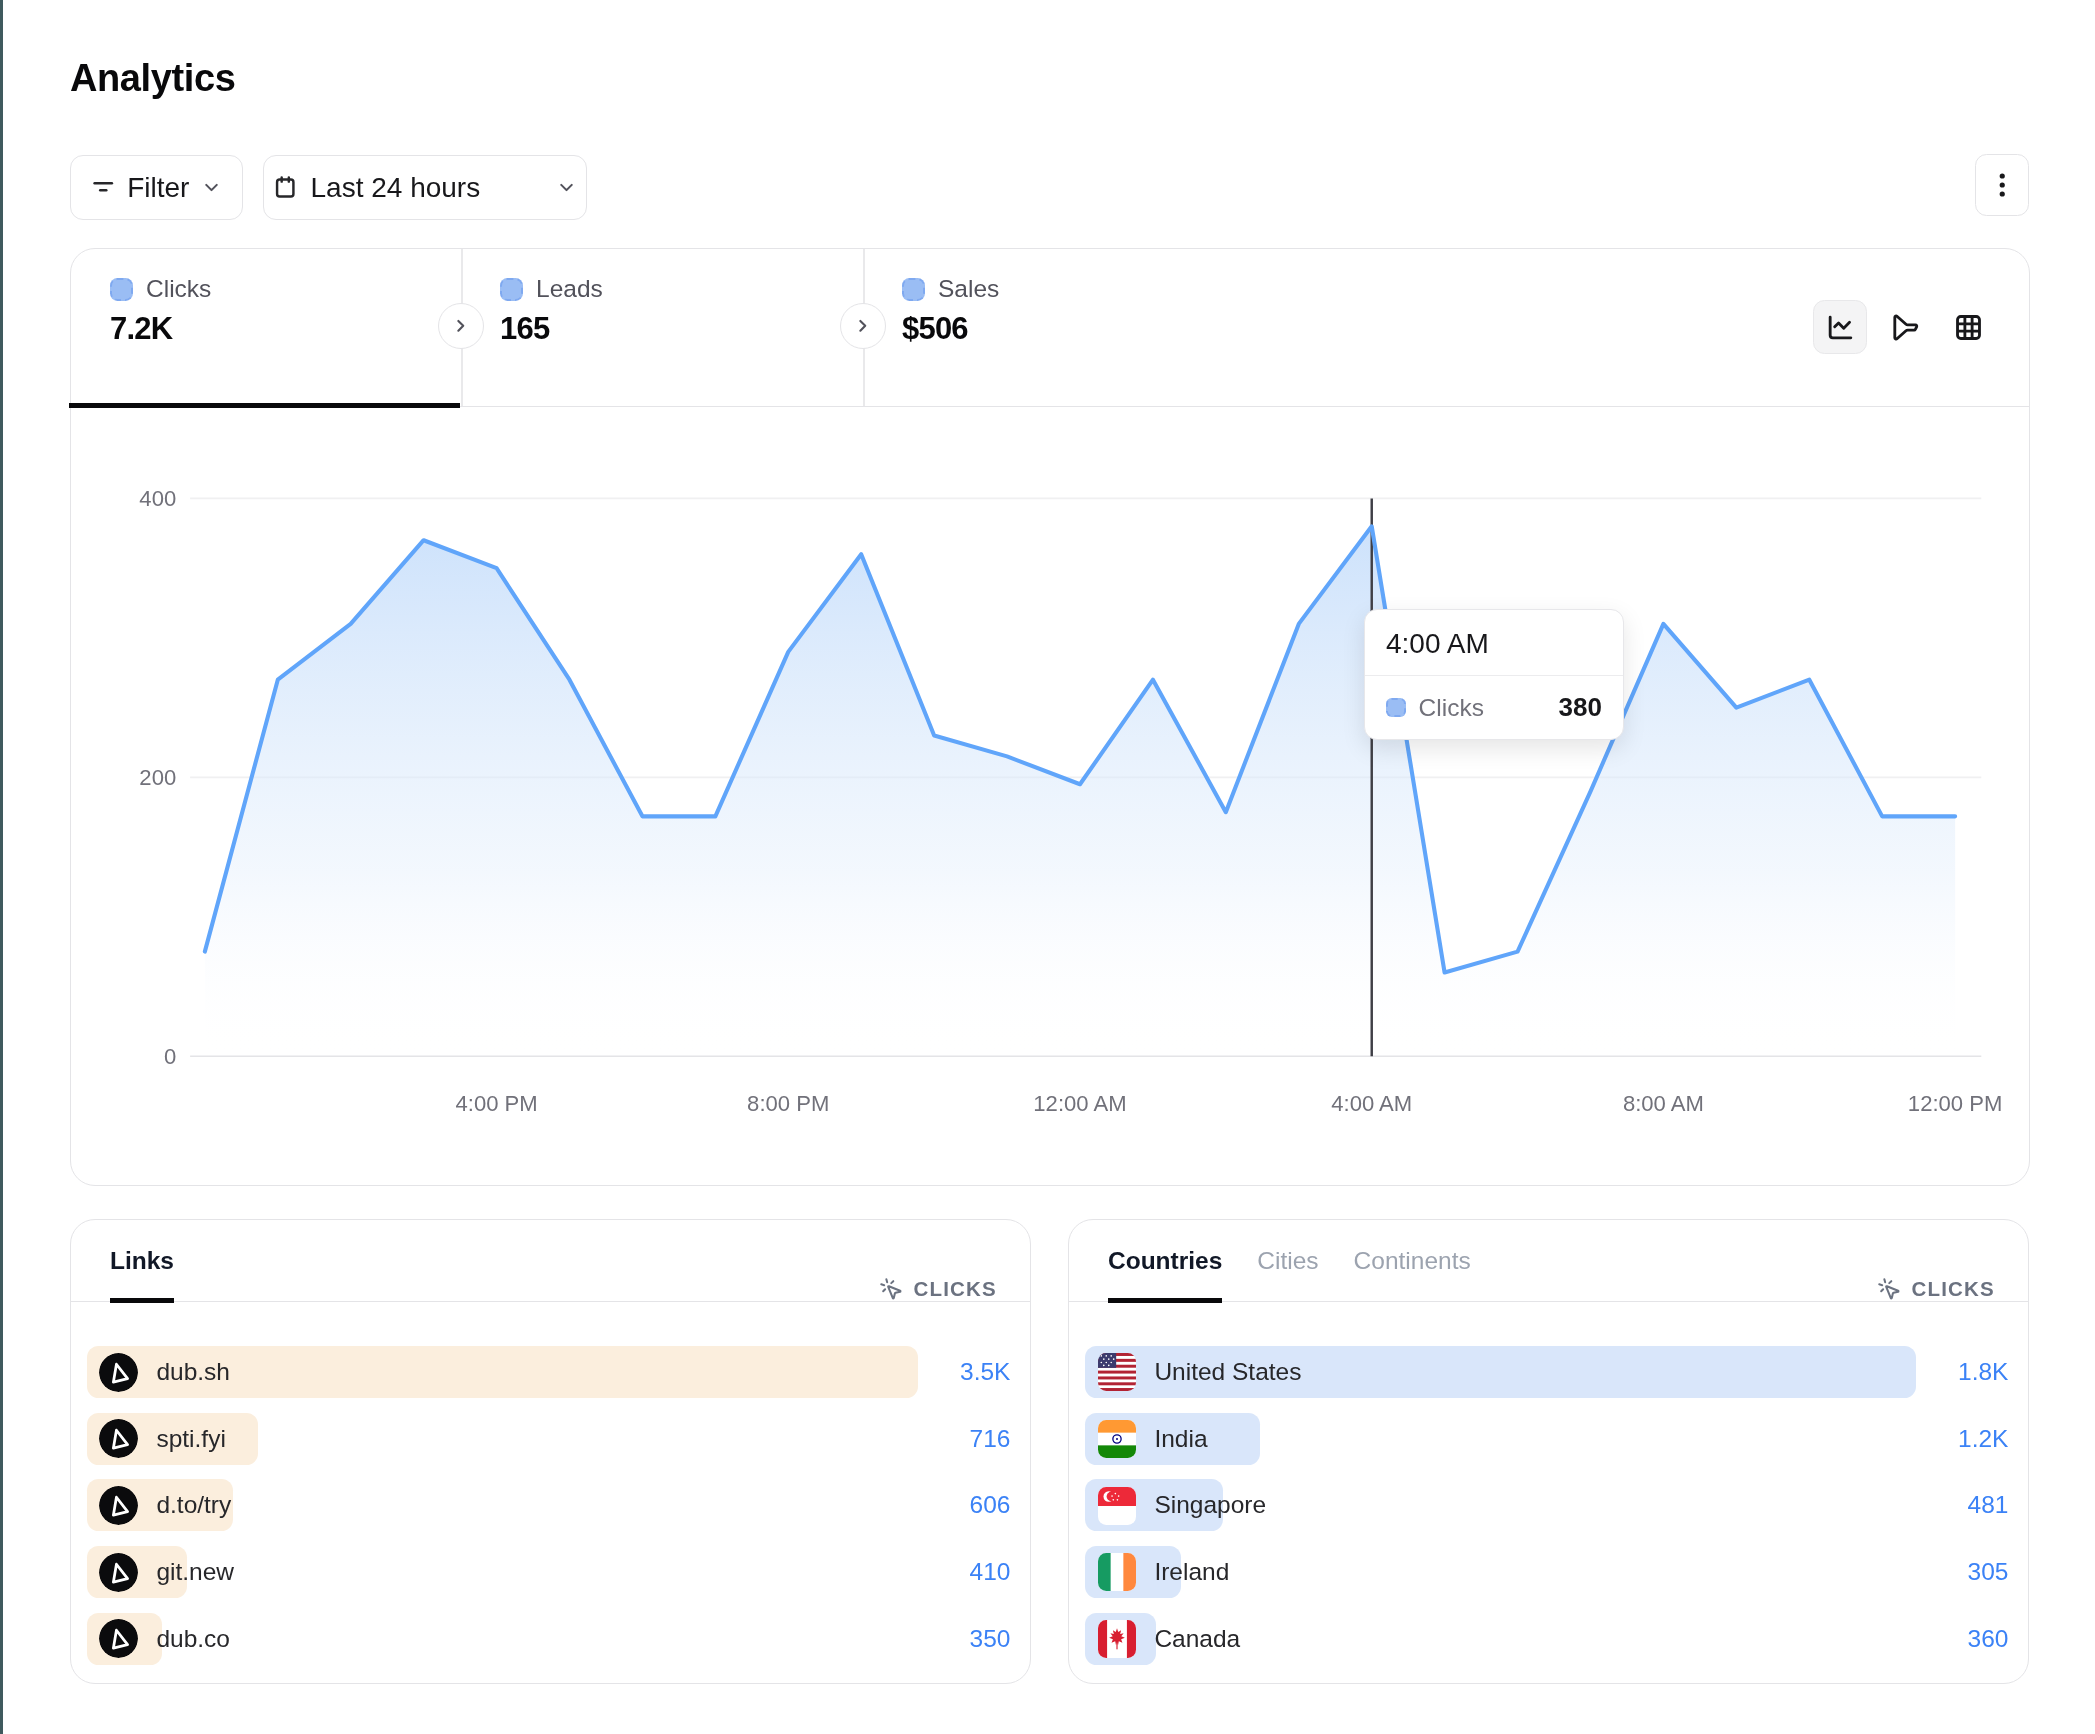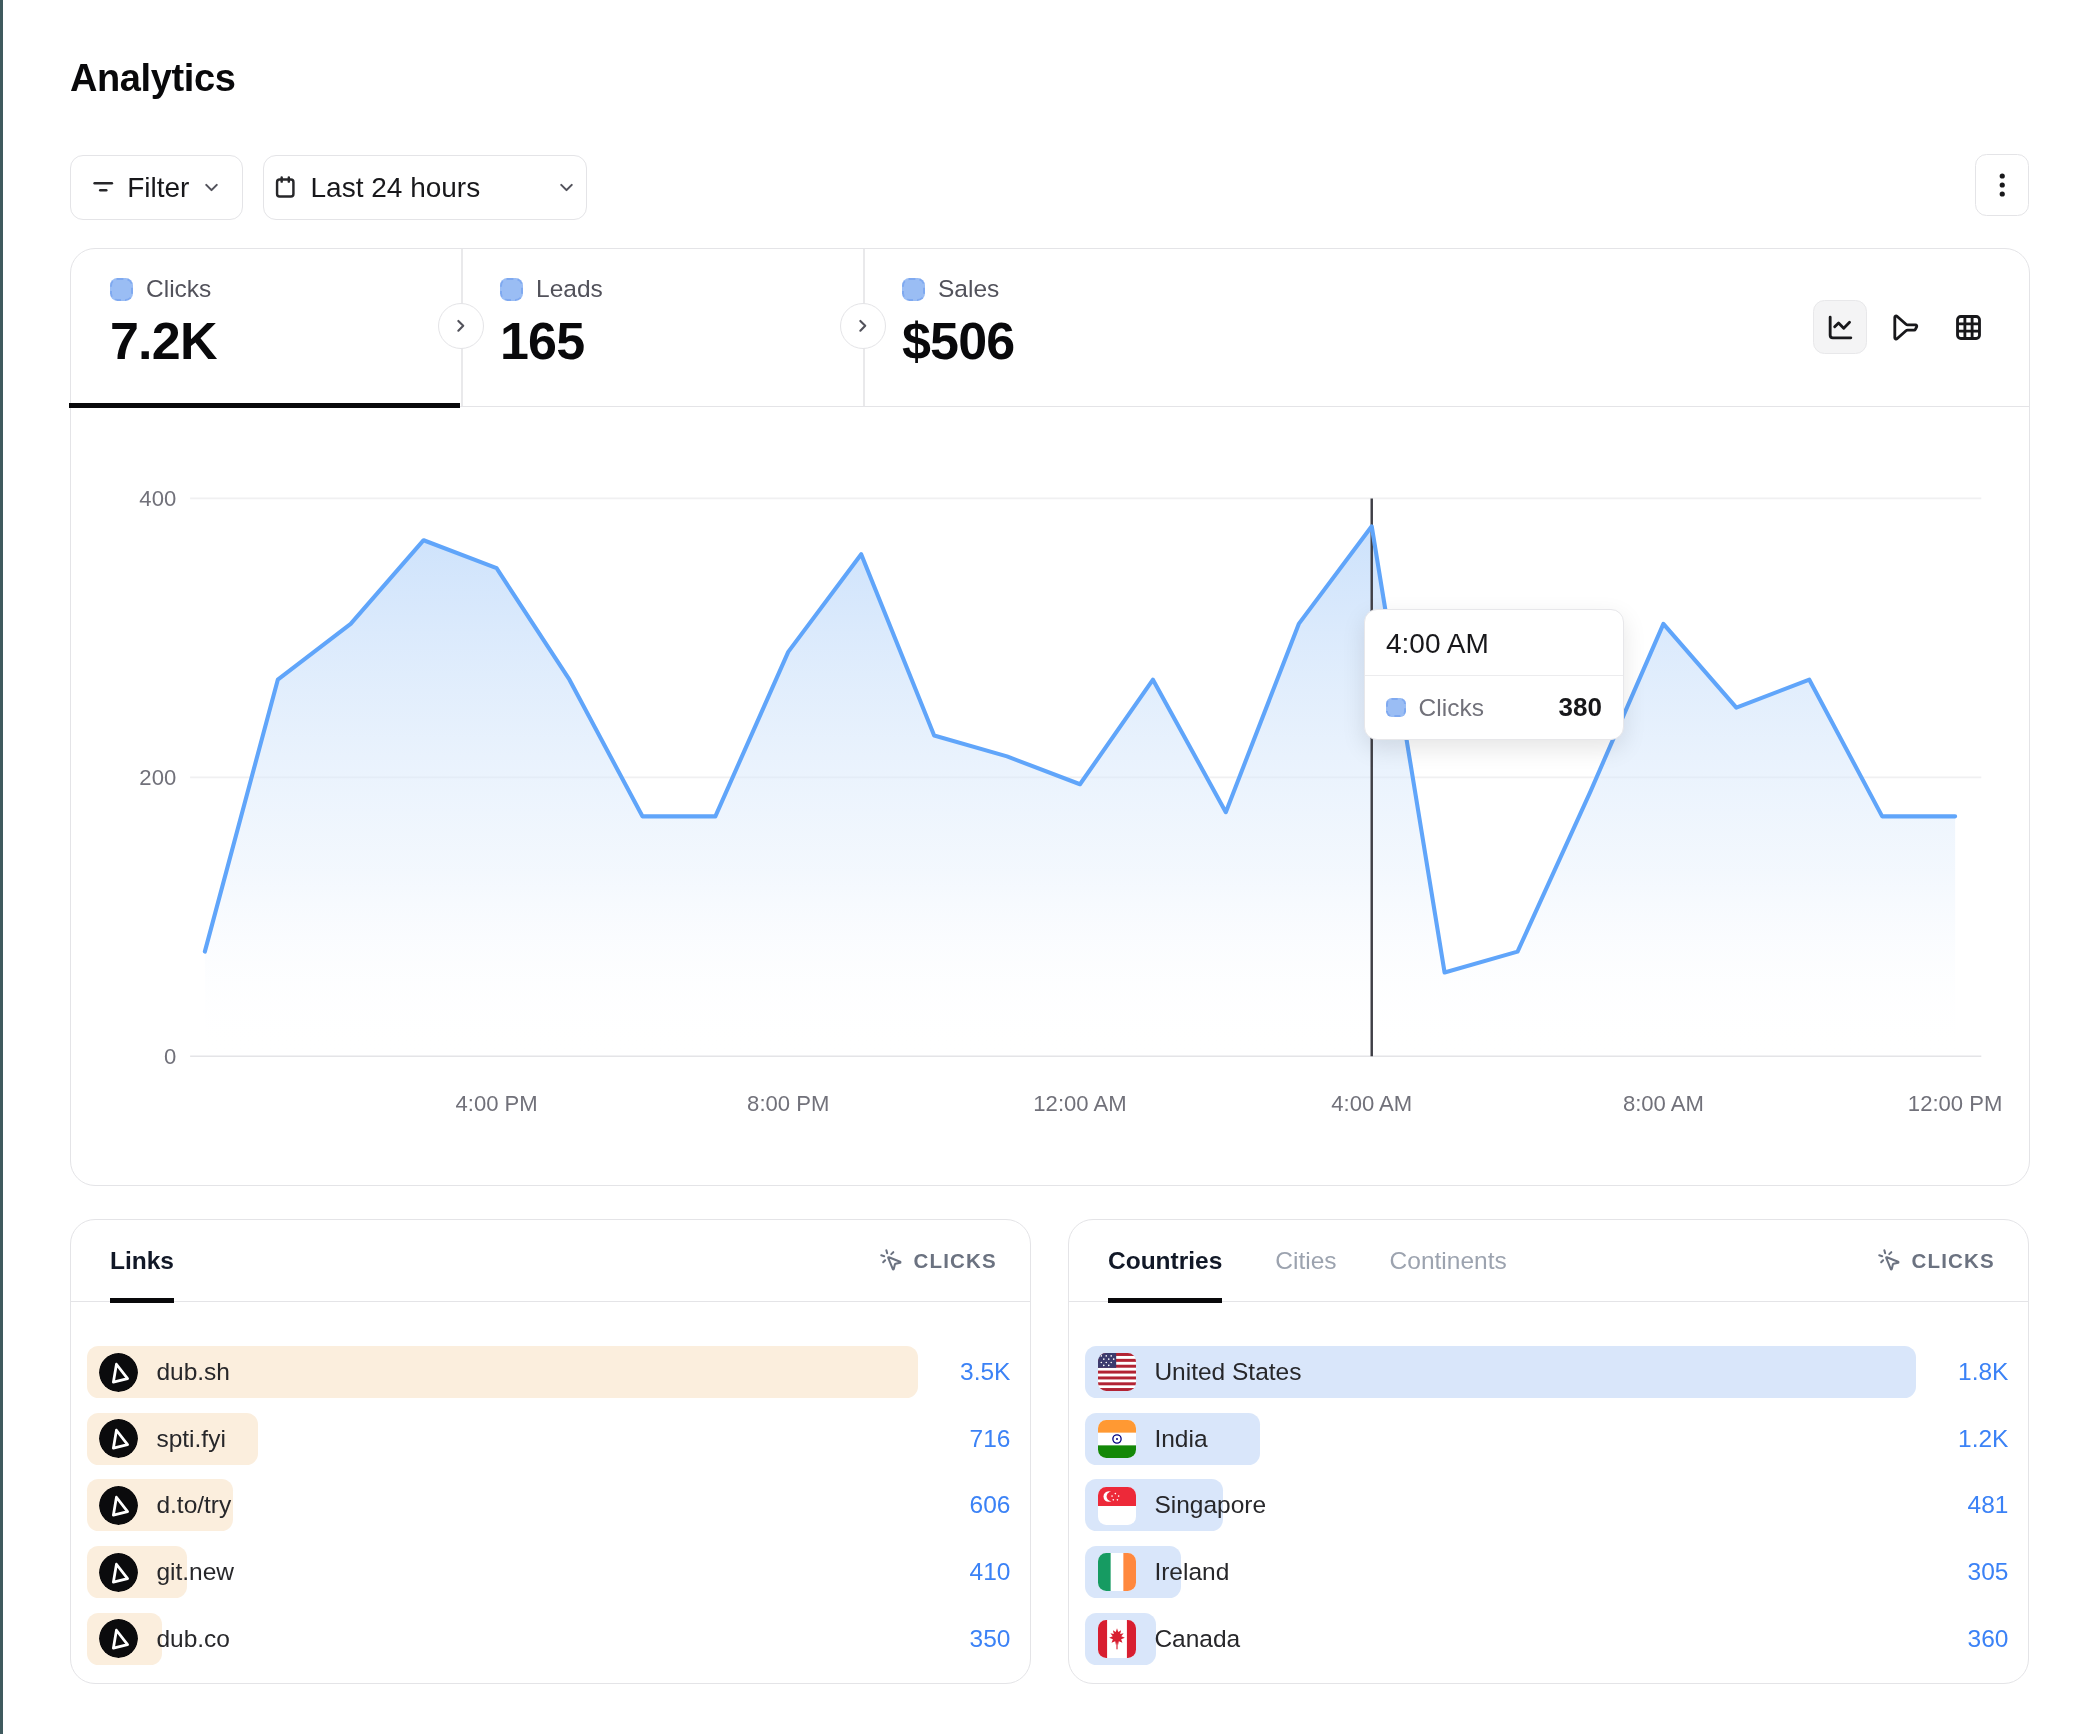--- a/index.html
+++ b/index.html
@@ -21,21 +21,21 @@
   
   .card{position:absolute;background:#fff;border:1.6px solid #e4e4e7;border-radius:25px;box-sizing:border-box;}
   .chart-card{left:70px;top:248px;width:1960px;height:938px;}
 
   
   .tabs-row{position:relative;height:157px;border-bottom:1.6px solid #e4e4e7;}
   .mtab{position:absolute;top:0;height:100%;box-sizing:border-box;padding:26px 0 0 39px;cursor:pointer;}
   .mtab .mlabel-row{display:flex;align-items:center;gap:13px;}
   .sq{width:23px;height:23px;border-radius:7.4px;background:#9abdf4;border:2.5px dashed #7fa9f0;box-sizing:border-box;}
   .mlabel{font-size:24.5px;color:#52525b;font-weight:500;}
-  .mvalue{margin-top:8.2px;font-size:52px;font-weight:700;color:#09090b;letter-spacing:-0.8px;}
+  .mvalue{margin-top:8.2px;font-size:31px;font-weight:700;color:#09090b;letter-spacing:-0.8px;}
   .vdiv{position:absolute;top:0;bottom:0;width:1.6px;background:#e9e9eb;}
   .active-underline{position:absolute;left:-1.6px;bottom:-1.6px;width:391px;height:4.9px;background:#09090b;}
   .chev-btn{position:absolute;top:54px;width:46px;height:46px;border-radius:50%;background:#fff;border:1.6px solid #e4e4e7;
             display:flex;align-items:center;justify-content:center;cursor:pointer;box-sizing:border-box;}
   .icons-group{position:absolute;right:34px;top:51px;display:flex;gap:9.8px;}
   .icon-btn{width:54px;height:54px;border:1.6px solid transparent;background:transparent;border-radius:11.5px;
             display:flex;align-items:center;justify-content:center;cursor:pointer;box-sizing:border-box;}
   .icon-btn.selected{background:#f4f4f5;border-color:#e8e8ea;}
 
   
@@ -45,22 +45,22 @@
                  box-shadow:0 8.2px 23px rgba(0,0,0,.10);box-sizing:border-box;}
   .tt-head{font-size:28px;font-weight:500;color:#18181b;padding:18px 21px 14.7px;}
   .tt-row{display:flex;align-items:center;gap:13px;border-top:1.6px solid #ececee;padding:16.4px 21px;}
   .tt-sq{width:19.6px;height:19.6px;border-radius:5.7px;background:#9abdf4;border:2.5px dashed #7fa9f0;box-sizing:border-box;}
   .tt-label{font-size:24.5px;color:#71717a;}
   .tt-value{margin-left:auto;font-size:26px;font-weight:700;color:#18181b;}
 
   
   .links-card{left:70px;top:1219px;width:961px;height:465px;}
   .countries-card{left:1068px;top:1219px;width:961px;height:465px;}
-  .panel-head{position:relative;height:82px;border-bottom:1.6px solid #e4e4e7;display:flex;align-items:center;
-              padding:0 33px 0 39px;gap:53px;box-sizing:border-box;}
+  .panel-head{position:relative;height:82px;border-bottom:1.6px solid #e4e4e7;display:flex;align-items:flex-end;
+              padding:0 33px 0 39px;gap:35px;box-sizing:border-box;}
   .panel-tab{position:relative;height:100%;display:flex;align-items:center;font-size:24.5px;font-weight:500;color:#9ca3af;cursor:pointer;}
   .panel-tab.active{color:#111827;font-weight:600;}
   .panel-tab.active::after{content:"";position:absolute;left:0;right:0;bottom:-1.6px;height:4.9px;background:#09090b;}
   .clicks-metric{margin-left:auto;display:flex;align-items:center;gap:9.8px;color:#6b7280;
                  font-size:20.5px;font-weight:600;letter-spacing:1.2px;}
   .rows{padding:44px 19.6px 0 16.4px;}
   .lrow{display:flex;align-items:center;height:52px;margin-bottom:14.7px;cursor:pointer;}
   .bar-zone{position:relative;flex:1;height:52px;}
   .bar{position:absolute;left:0;top:0;height:52px;border-radius:11.5px;}
   .links-bar{background:#fbeedd;}

